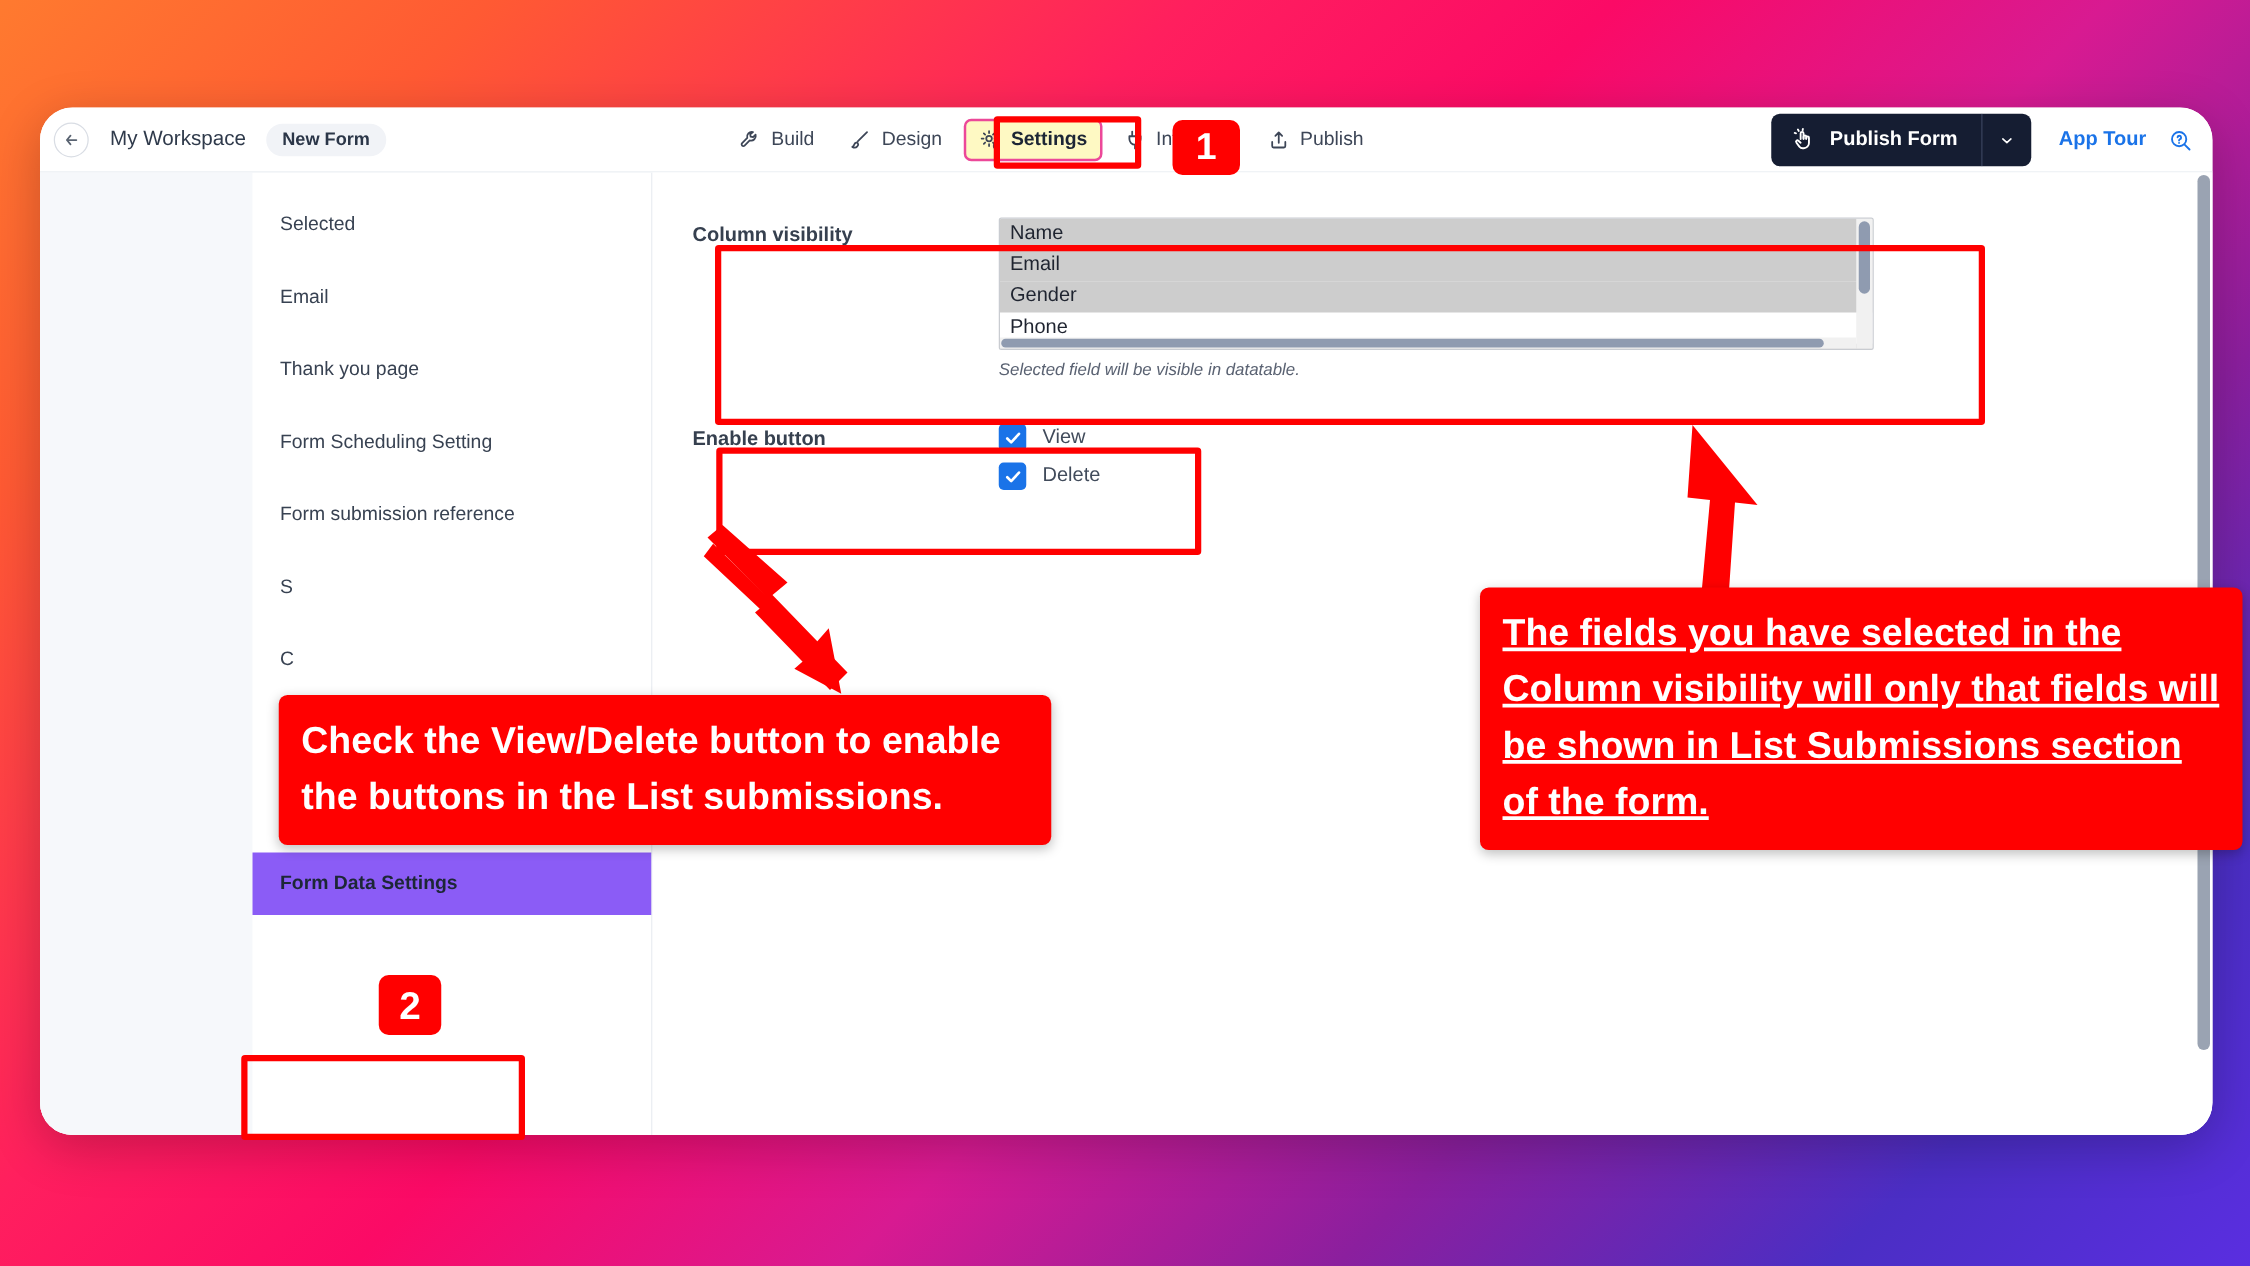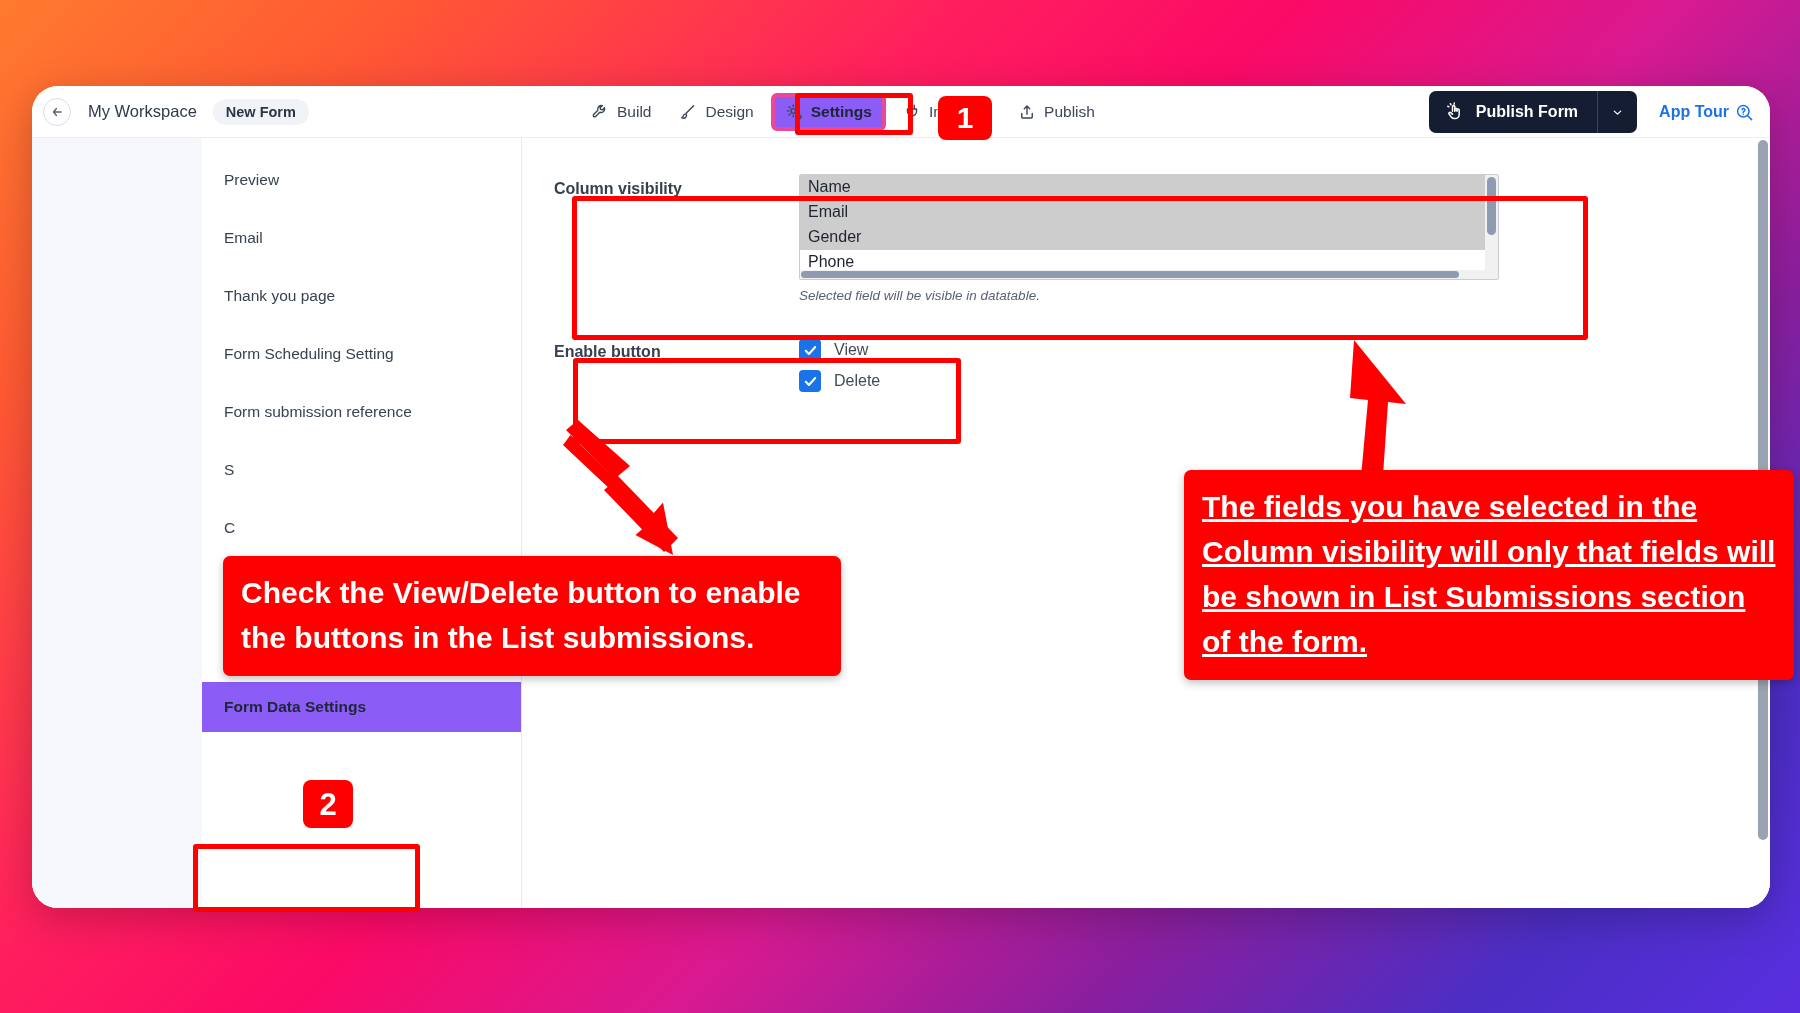--- a/index.html
+++ b/index.html
@@ -101,22 +101,22 @@
     align-items: center;
     gap: 8px;
     padding: 7px 11px;
     border-radius: 6px;
     font-size: 15.5px;
     color: #3d4657;
     cursor: pointer;
     white-space: nowrap;
   }
   .nav-tab.active {
-    background: #8b5cf6;
-    border: 4px solid #ec4899;
+    background: #fef9c3;
+    border: 2px solid #ec4899;
     font-weight: bold;
     color: #1d2635;
     padding: 6px 10px;
   }
   .nav-tab .tab-ico { width: 18px; height: 18px; flex: none; color: #3d4657; }
   .nav-tab .tab-ico svg { display: block; width: 18px; height: 18px; }
 
   .header-right {
     position: absolute;
     right: 0;
@@ -154,21 +154,21 @@
     border-left: 1px solid #39425c;
     color: #ffffff;
     font-size: 12px;
   }
   .hand-ico { width: 20px; height: 20px; flex: none; }
   .hand-ico svg { display:block; width: 20px; height: 20px; }
 
   .app-tour {
     display: flex;
     align-items: center;
-    gap: 6px;
+    gap: 18px;
     margin-left: 22px;
     margin-right: 16px;
     color: #1a73e8;
     font-weight: bold;
     font-size: 16px;
     cursor: pointer;
     white-space: nowrap;
   }
   .app-tour .q-ico { width: 19px; height: 19px; }
   .app-tour .q-ico svg { display:block; width:19px; height:19px; }
@@ -465,21 +465,21 @@
         </span>
       </div>
     </div>
   </div>
 
   <div class="app-body">
 
     <div class="settings-sidebar"></div>
 
     <div class="settings-nav">
-      <div class="nav-item">Preview</div>
+      <div class="nav-item">Selected</div>
       <div class="nav-item">Email</div>
       <div class="nav-item">Thank you page</div>
       <div class="nav-item">Form Scheduling Setting</div>
       <div class="nav-item">Form submission reference</div>
       <div class="nav-item">S</div>
       <div class="nav-item">C</div>
       <div class="nav-item">Link Preview</div>
       <div class="nav-item">PDF design</div>
       <div class="nav-item selected">Form Data Settings</div>
     </div>

